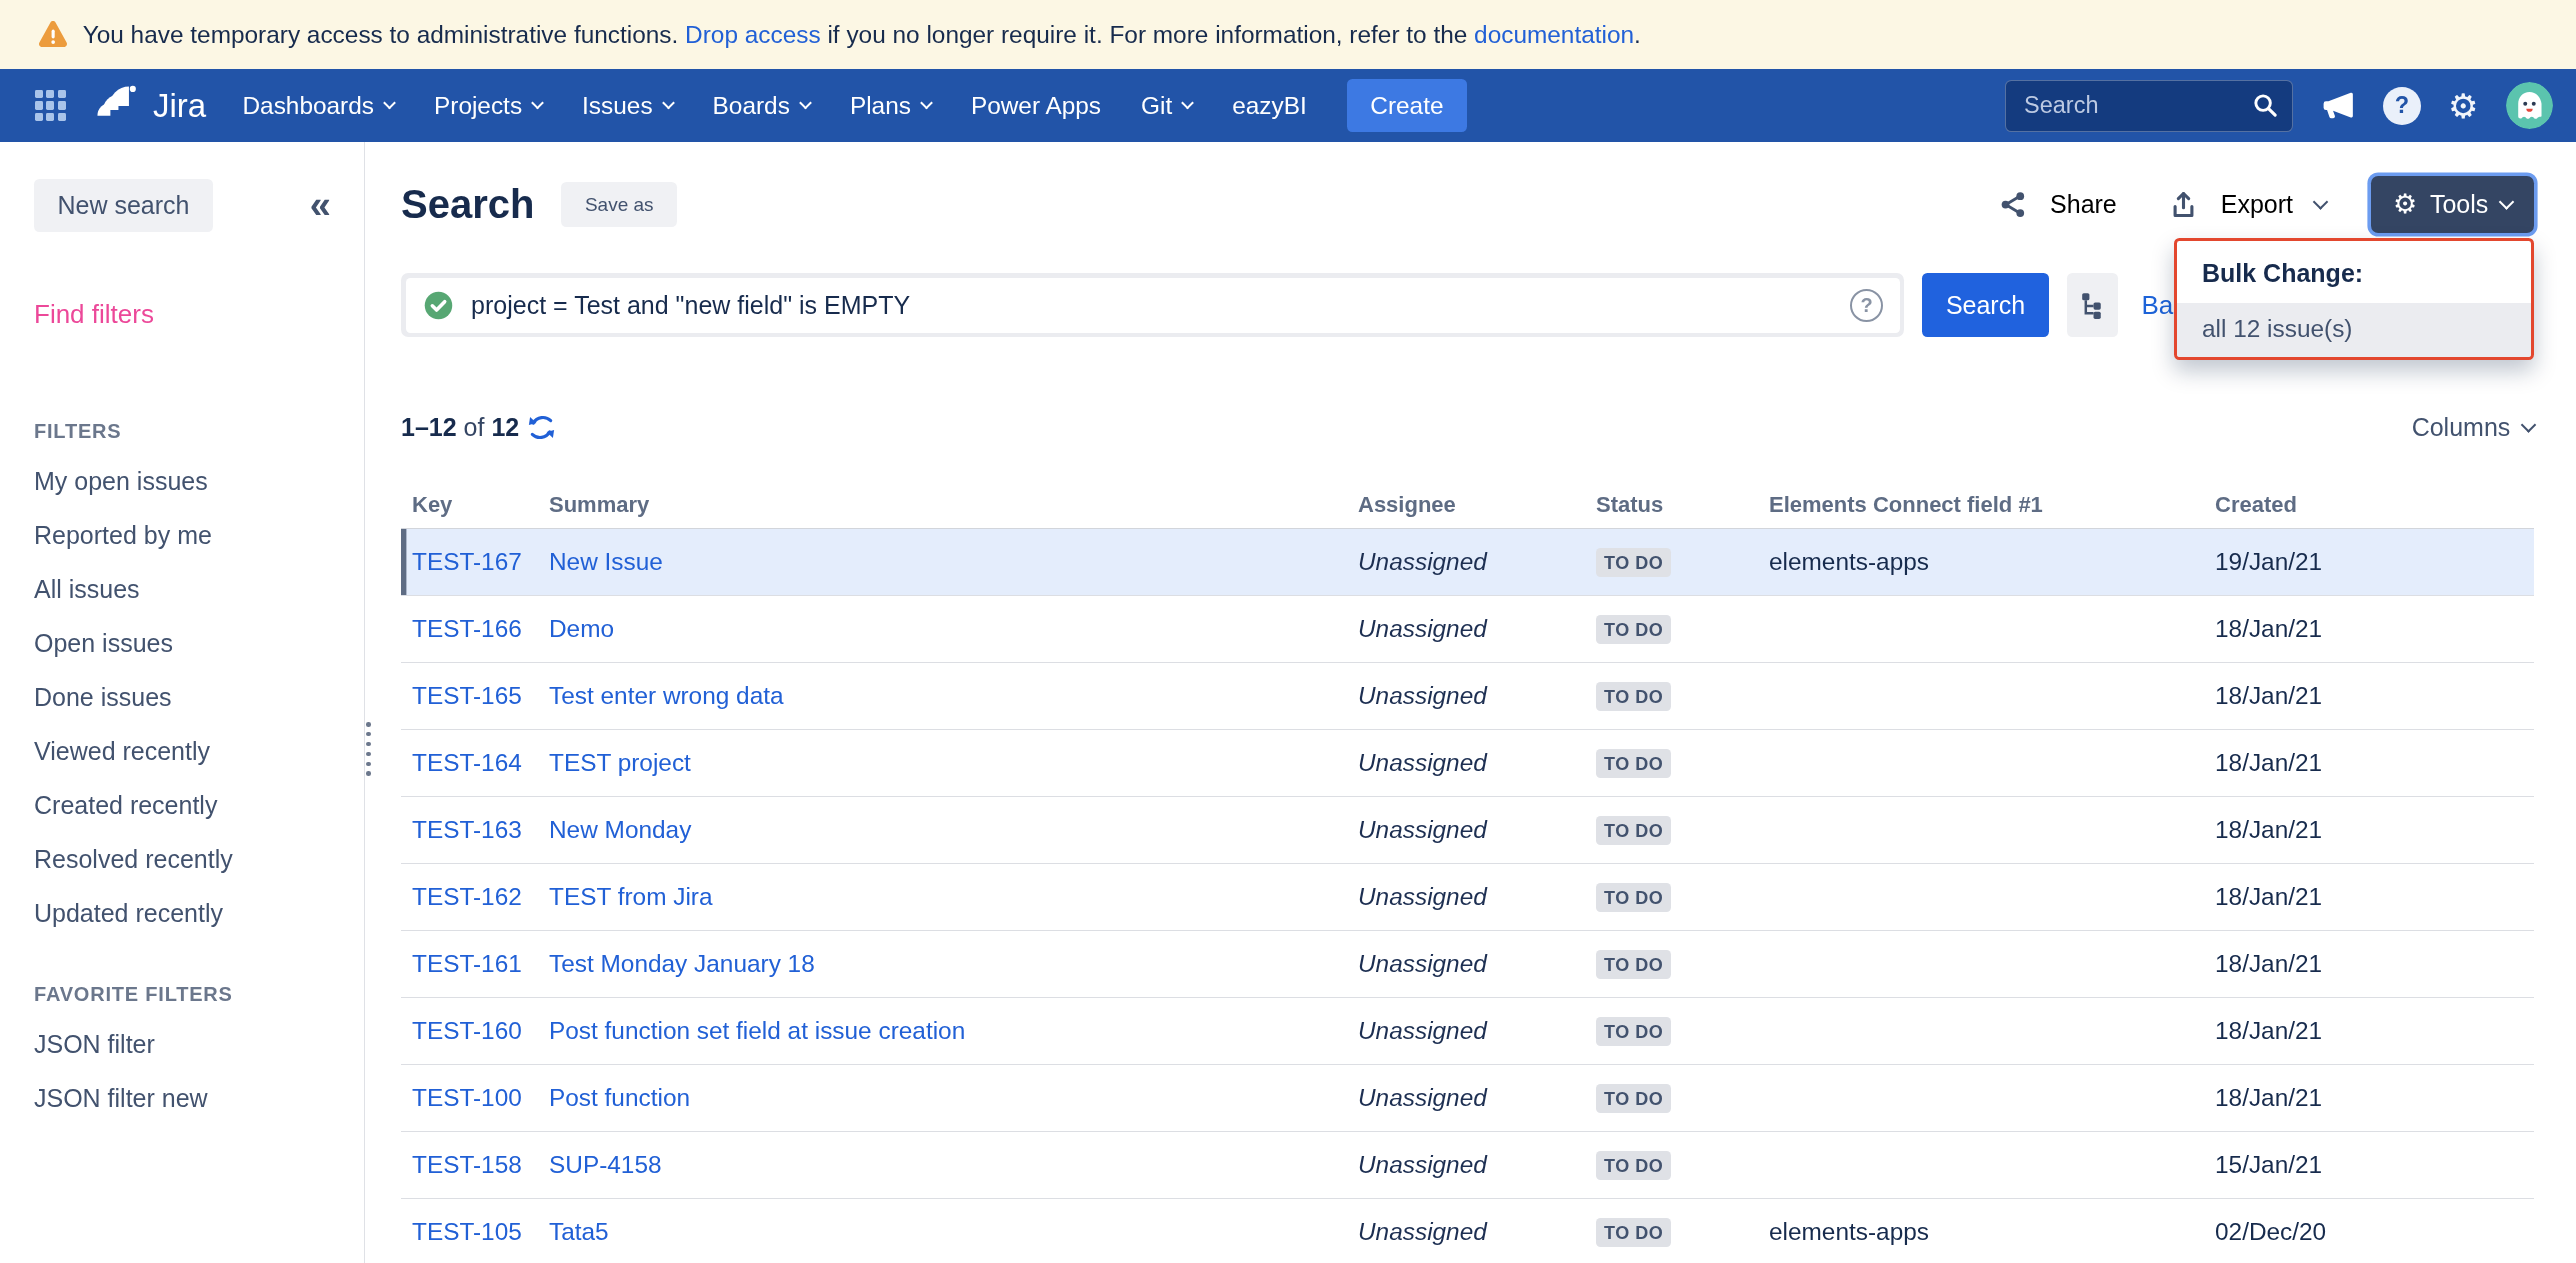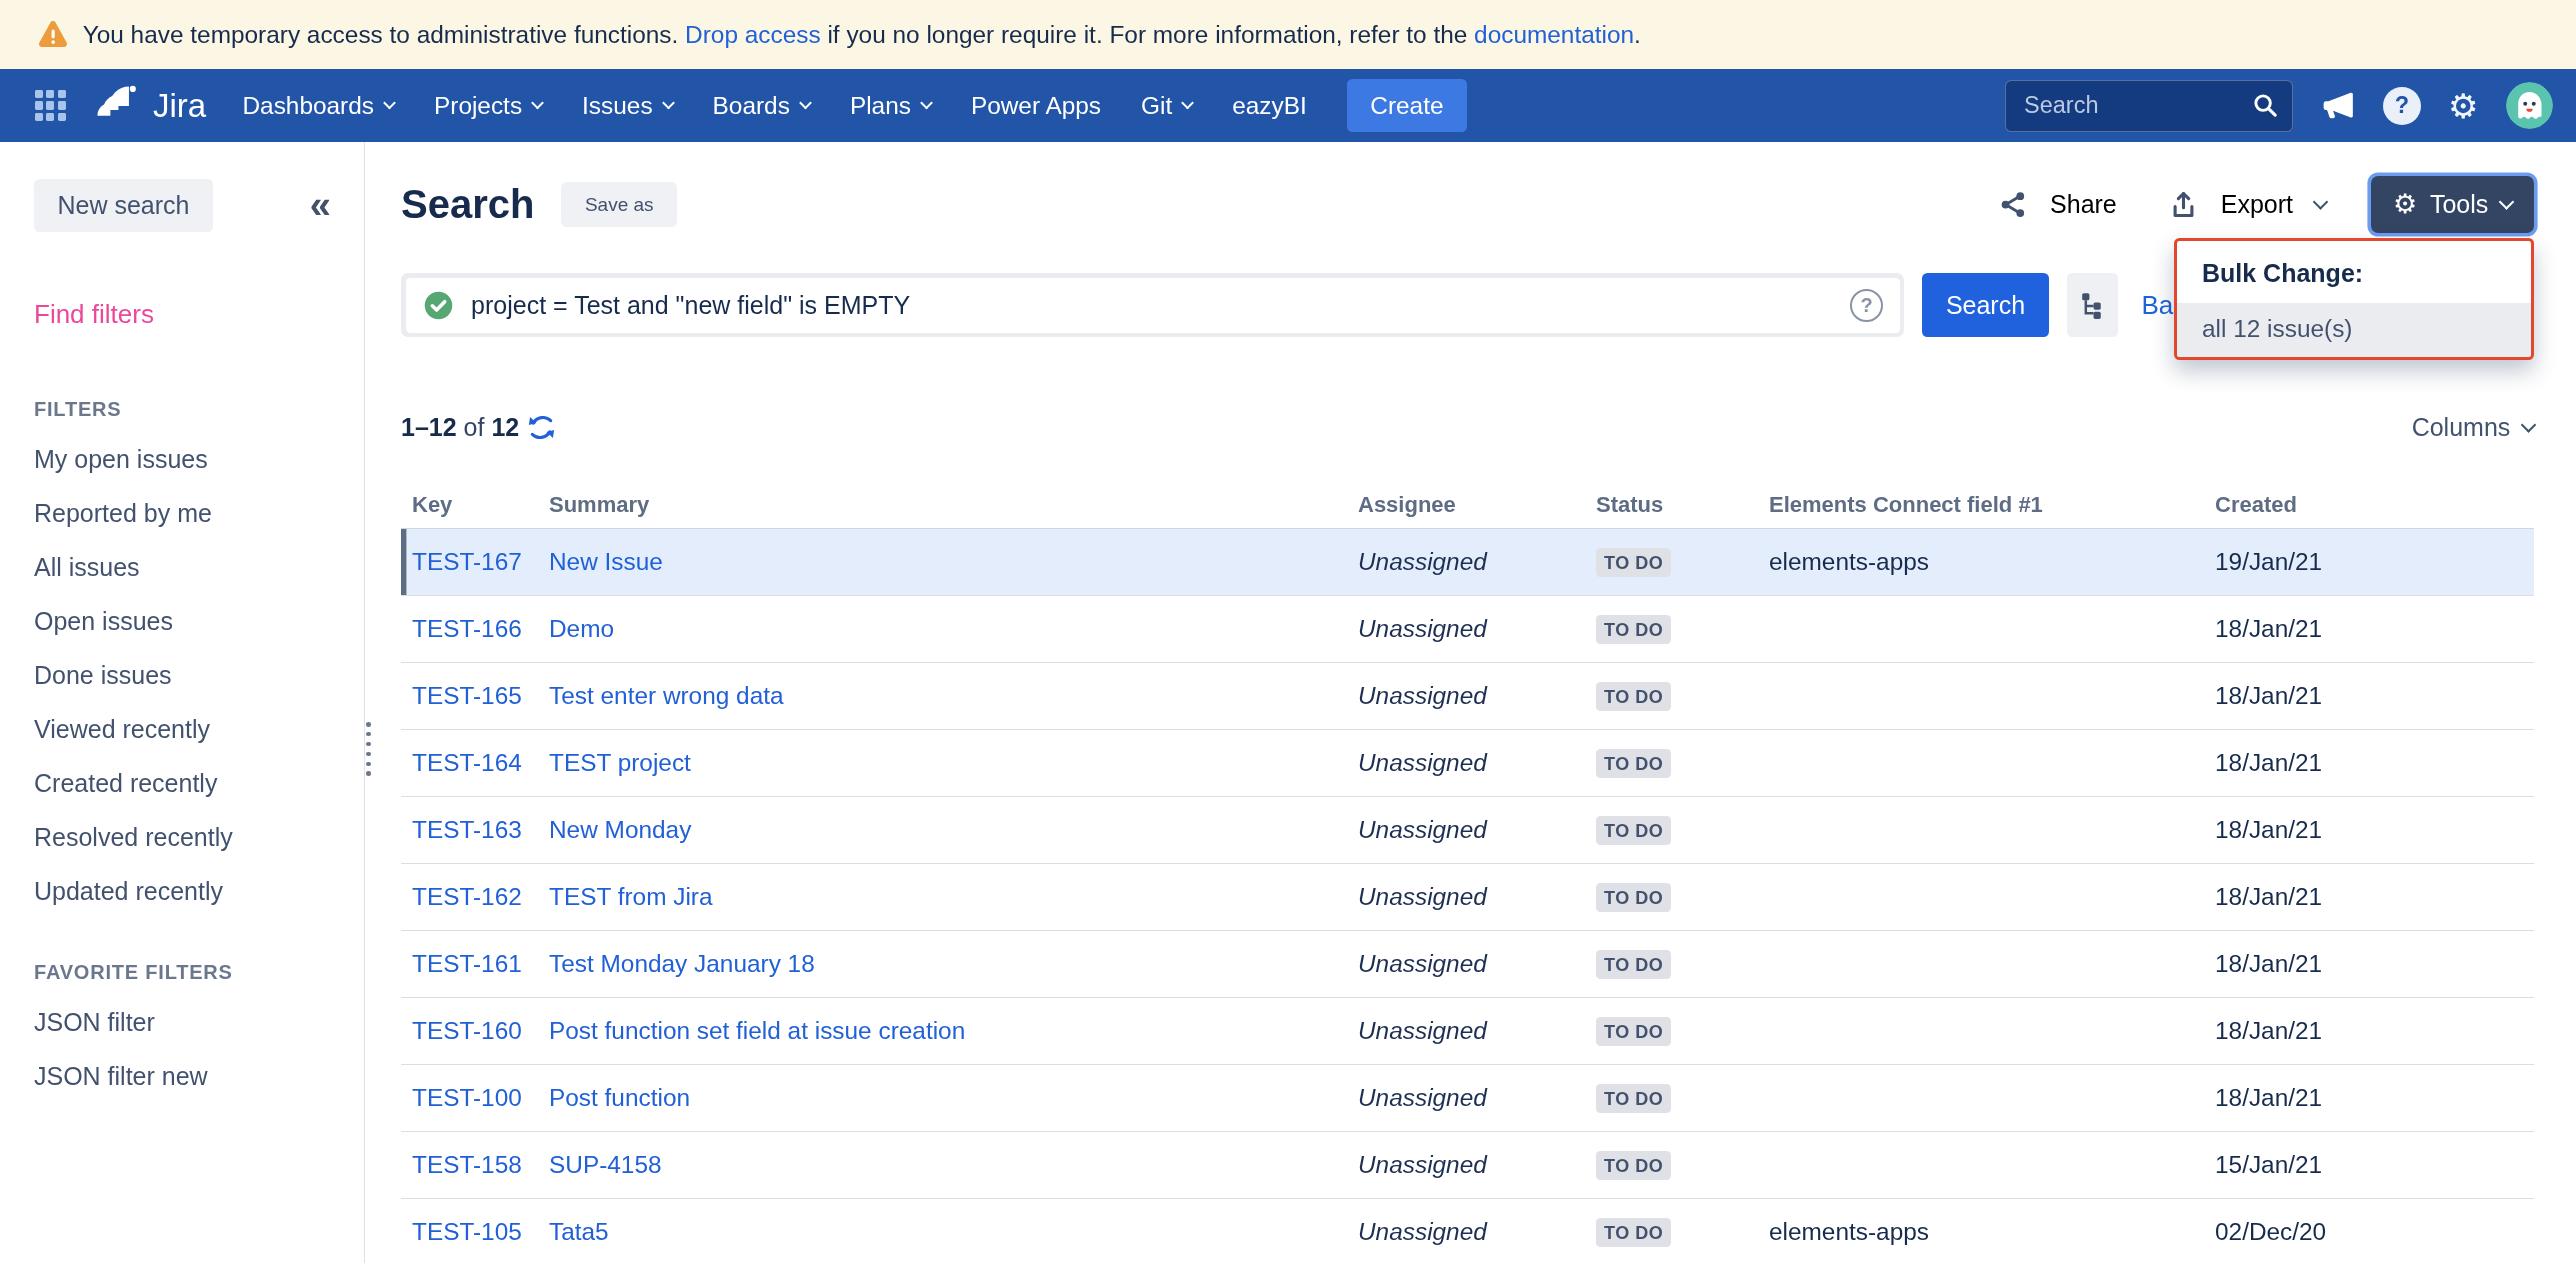--- a/index.html
+++ b/index.html
@@ -33,21 +33,21 @@
   .gear-glyph{font-size:34px;color:#F2F5FA;line-height:1}
   .avatar{width:47px;height:47px;border-radius:50%;overflow:hidden;display:block;cursor:pointer}
 
   
   .shell{display:flex;height:1121px}
   .sidebar{width:365px;flex-shrink:0;border-right:1.8px solid #DFE1E6;padding:37px 0 0 34px;position:relative}
   .new-search-row{display:flex;align-items:center;justify-content:space-between;padding-right:33px}
   .new-search-btn{background:#F0F1F4;color:#42526E;font-size:25px;padding:11.8px 23.5px;border-radius:5.4px;border:none;cursor:pointer}
   .collapse{font-size:38px;color:#42526E;font-weight:700;line-height:1;cursor:pointer}
   .find-filters{display:inline-block;margin-top:67px;font-size:26px;color:#ec4899}
-  .side-label{margin-top:68px;font-size:20px;font-weight:700;color:#6B778C;letter-spacing:0.8px}
+  .side-label{margin-top:90px;font-size:20px;font-weight:700;color:#6B778C;letter-spacing:0.8px}
   .side-label.fav{margin-top:43px}
   ul.side-list{list-style:none;margin-top:11px}
   .side-list li{height:54px;line-height:54px;font-size:25px;color:#42526E;cursor:pointer;white-space:nowrap}
   .handle-dots{position:absolute;left:366px;top:722px;display:flex;flex-direction:column;gap:5.4px;cursor:col-resize;z-index:5}
   .handle-dots i{width:4.5px;height:4.5px;border-radius:50%;background:#6B778C;display:block}
 
   
   .content{flex:1;position:relative;padding:0 42px 0 36px}
   .toolbar{display:flex;align-items:center;margin-top:32px;height:61px}
   .page-title{font-size:40px;font-weight:600;color:#172B4D}

